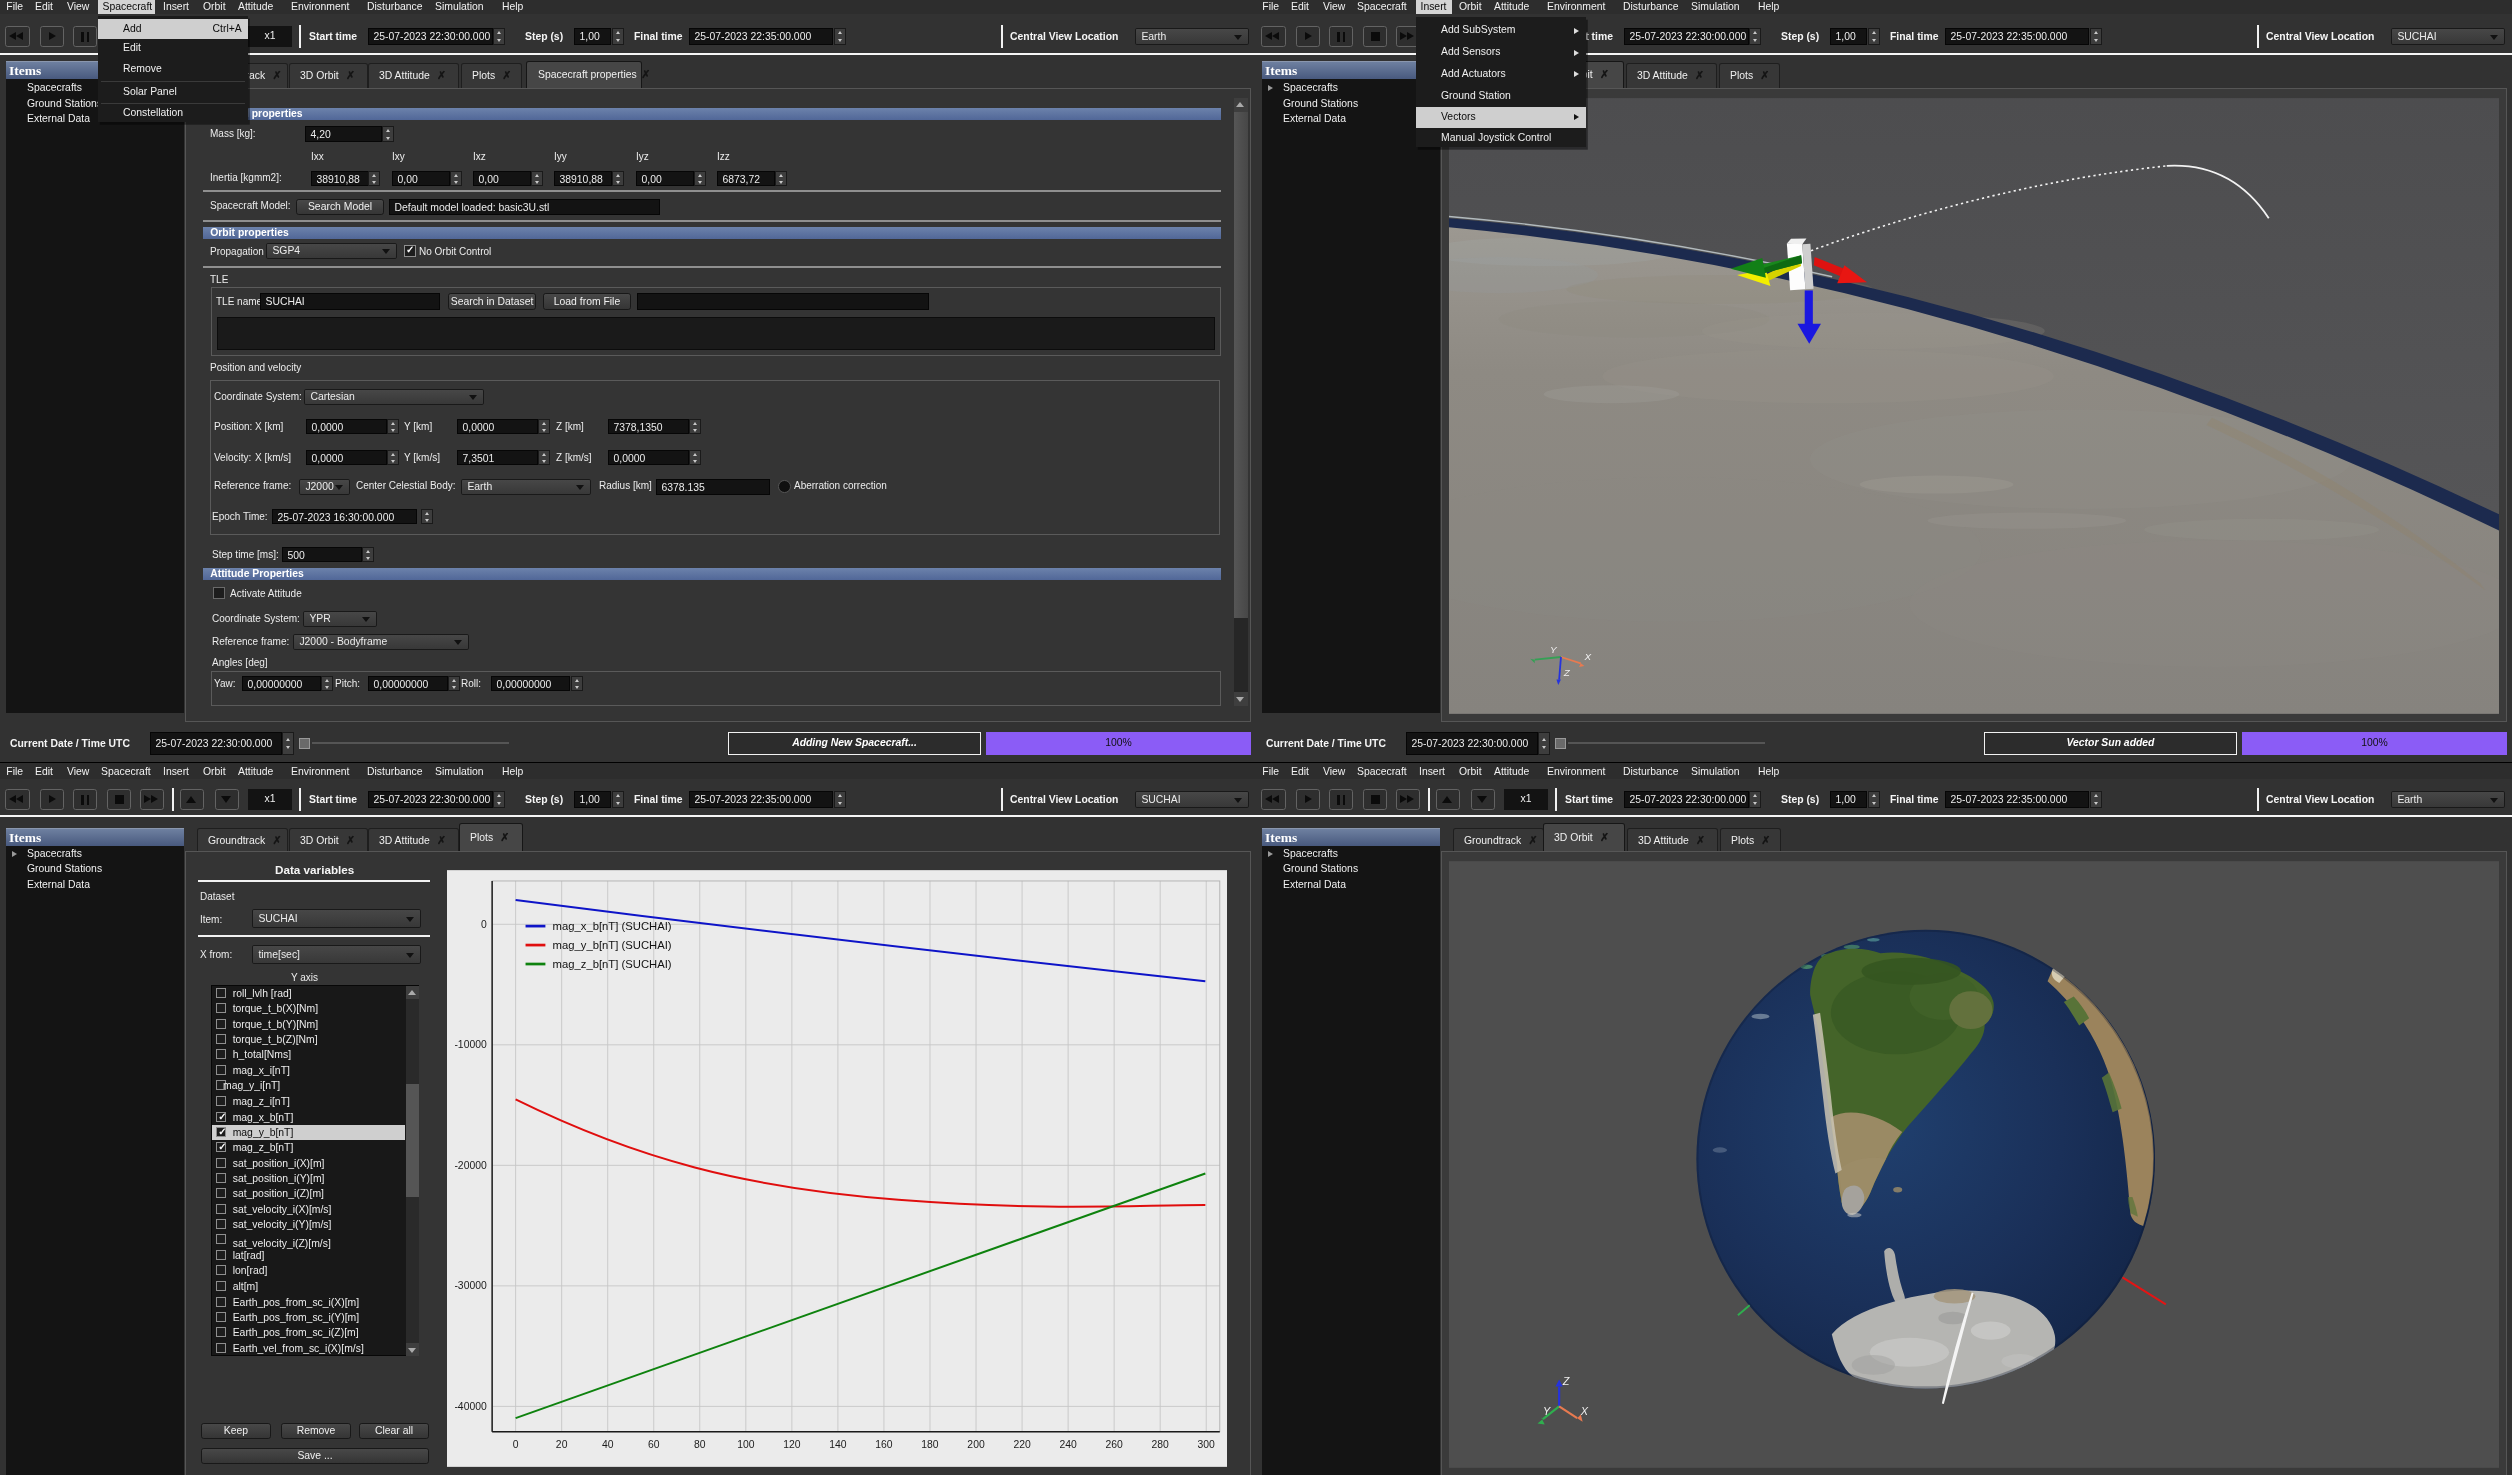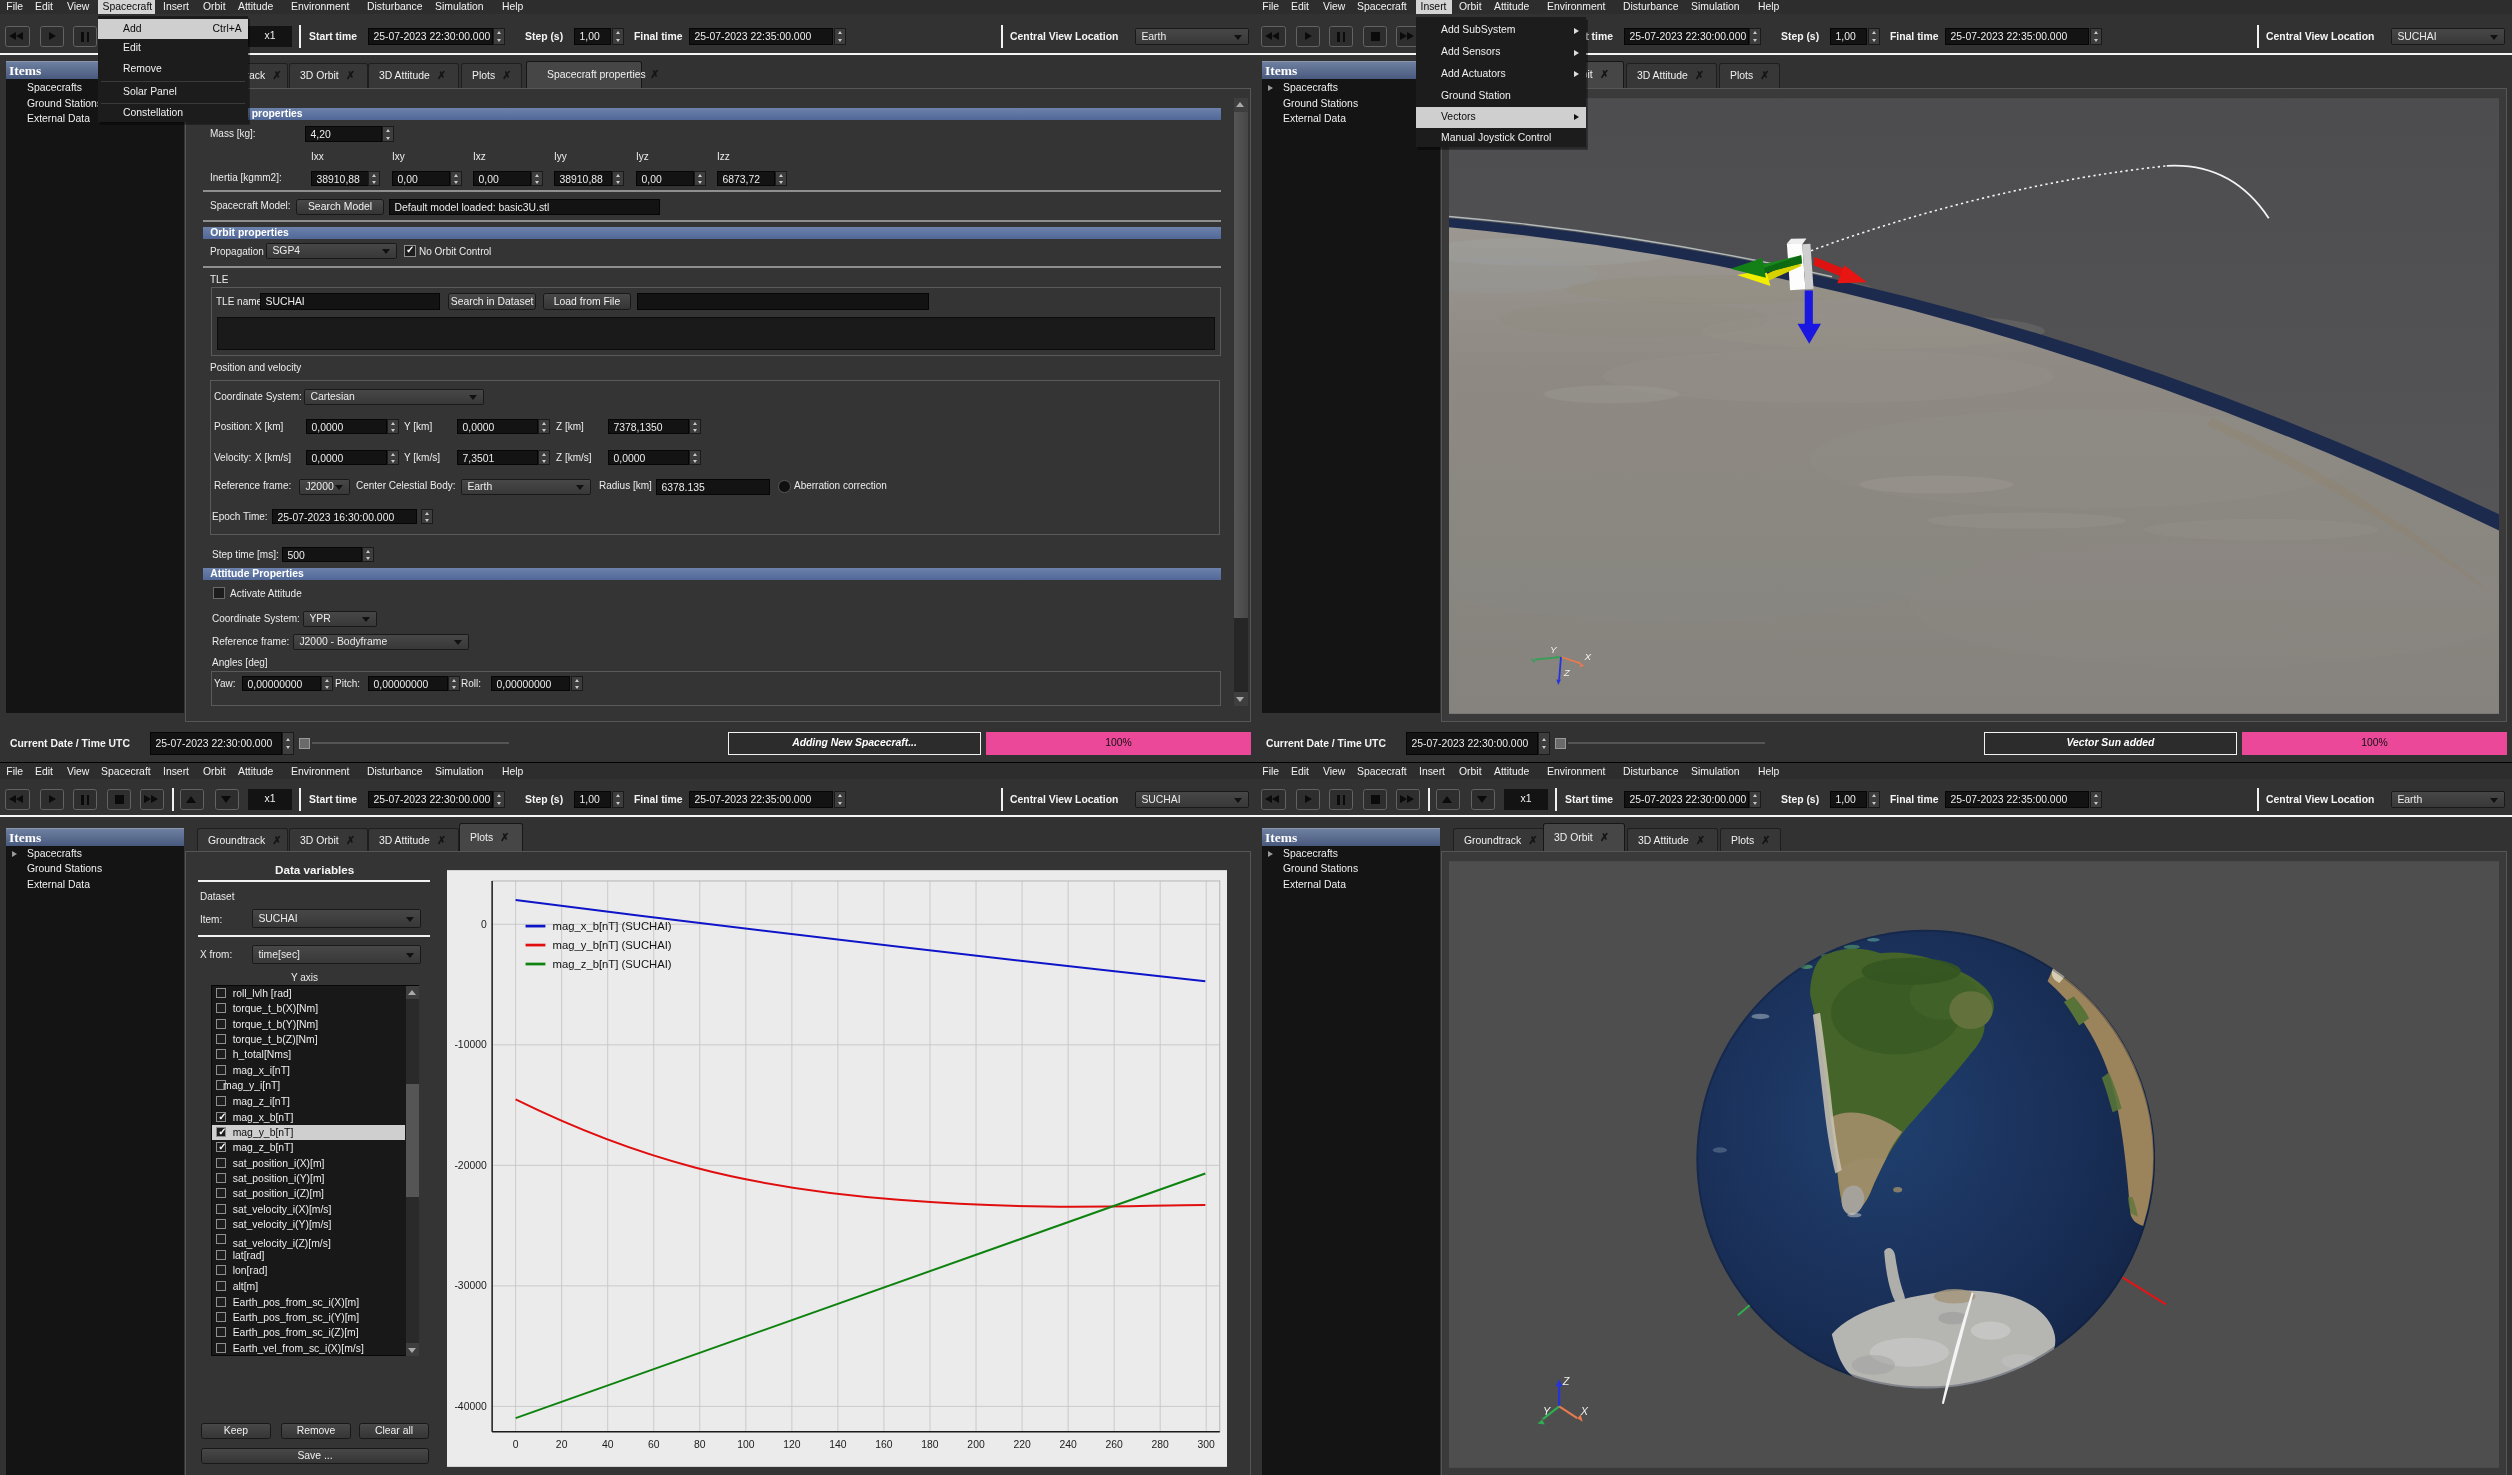--- a/index.html
+++ b/index.html
@@ -46,21 +46,21 @@
 .cb.ck:after{content:"\2713";position:absolute;left:0.9px;top:-0.9px;color:#fff;font-size:10px;font-weight:bold;line-height:10.8px}
 .gbox{position:absolute;border:0.9px solid #5a5a5a}
 
 .pmenu{position:absolute;background:#1c1c1c;box-shadow:1.8px 2.7px 0 rgba(0,0,0,.45);z-index:50}
 .pmi{position:absolute;left:0;width:100%;color:#f0f0f0;font-size:10.4px;white-space:nowrap}
 .pmi.hl{background:#cfcfcf;color:#0a0a0a}
 .parr{position:absolute;width:0;height:0;border-top:3.6px solid transparent;border-bottom:3.6px solid transparent;border-left:5.4px solid #ddd}
 .parr.dk{border-left-color:#111}
 
 .sbox{position:absolute;top:732px;height:22.6px;background:#2c2c2c;border:1.8px solid #f2f2f2;color:#fff;font-size:10.4px;font-weight:bold;font-style:italic;text-align:center;line-height:19px}
-.prog{position:absolute;top:732px;height:22.6px;background:#ec4899;color:#111;font-size:10.4px;text-align:center;line-height:22.6px}
+.prog{position:absolute;top:732px;height:22.6px;background:#8b5cf6;color:#111;font-size:10.4px;text-align:center;line-height:22.6px}
 
 .ic{position:absolute}
 .trL{width:0;height:0;border-top:4.5px solid transparent;border-bottom:4.5px solid transparent;border-right:7.2px solid #0b0b0b}
 .trR{width:0;height:0;border-top:4.5px solid transparent;border-bottom:4.5px solid transparent;border-left:7.2px solid #0b0b0b}
 .trU{width:0;height:0;border-left:5.4px solid transparent;border-right:5.4px solid transparent;border-bottom:7.2px solid #0b0b0b}
 .trD{width:0;height:0;border-left:5.4px solid transparent;border-right:5.4px solid transparent;border-top:7.2px solid #0b0b0b}
 .bar{width:2.7px;height:10px;background:#0b0b0b}
 .sq{width:9px;height:9px;background:#0b0b0b}
 </style></head>
 <body>
@@ -137,21 +137,21 @@
         <span>Items</span>
       </div>
   <span class="ti" style="top:82px">Spacecrafts</span>
   <span class="ti" style="top:98px">Ground Stations</span>
   <span class="ti" style="top:113px">External Data</span>
 
   <div class="tab" style="left:197px;top:63px;width:91px">Groundtrack<em>✗</em></div>
   <div class="tab" style="left:289px;top:63px;width:79px">3D Orbit<em>✗</em></div>
   <div class="tab" style="left:368px;top:63px;width:91px">3D Attitude<em>✗</em></div>
   <div class="tab" style="left:461px;top:63px;width:61px">Plots<em>✗</em></div>
-  <div class="tab tabact" style="left:526px;top:61px;width:116px;height:27px;line-height:25px;padding-left:20px">Spacecraft properties<em style="margin-left:4.5px">✗</em></div>
+  <div class="tab tabact" style="left:526px;top:61px;width:116px;height:27px;line-height:25px;padding-left:11px">Spacecraft properties<em style="margin-left:4.5px">✗</em></div>
 
   <div class="cpanel" style="top:88px;height:634px"></div>
 
   <div class="ab" style="left:1234px;top:98px;width:13.5px;height:607px;background:#262626"></div>
   <div class="ab" style="left:1234px;top:98px;width:13.5px;height:13.5px;background:#3e3e3e">
         <i class="ic trU" style="left:1.8px;top:3.6px;border-bottom-color:#aaa;border-left-width:4.5px;border-right-width:4.5px;border-bottom-width:5.4px"></i>
       </div>
   <div class="ab" style="left:1234px;top:692px;width:13.5px;height:13.5px;background:#3e3e3e">
         <i class="ic trD" style="left:1.8px;top:4.5px;border-top-color:#aaa;border-left-width:4.5px;border-right-width:4.5px;border-top-width:5.4px"></i>
       </div>

